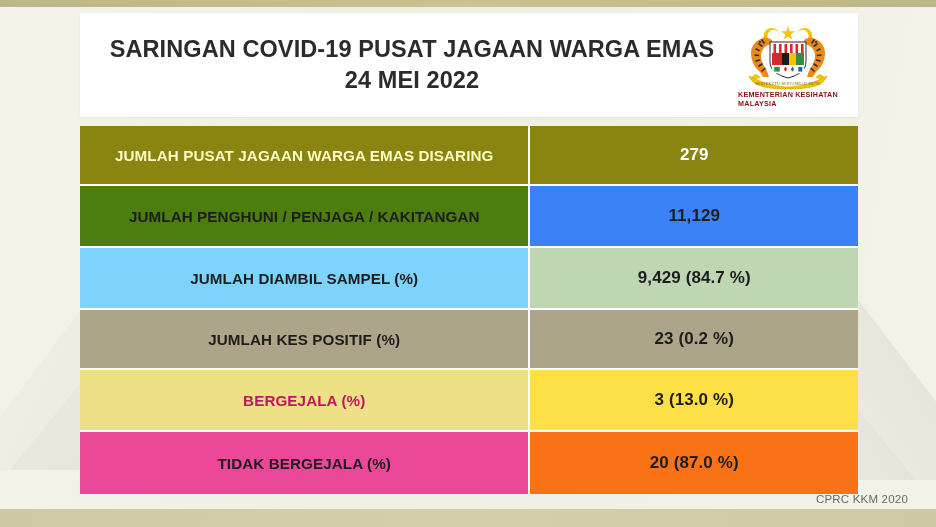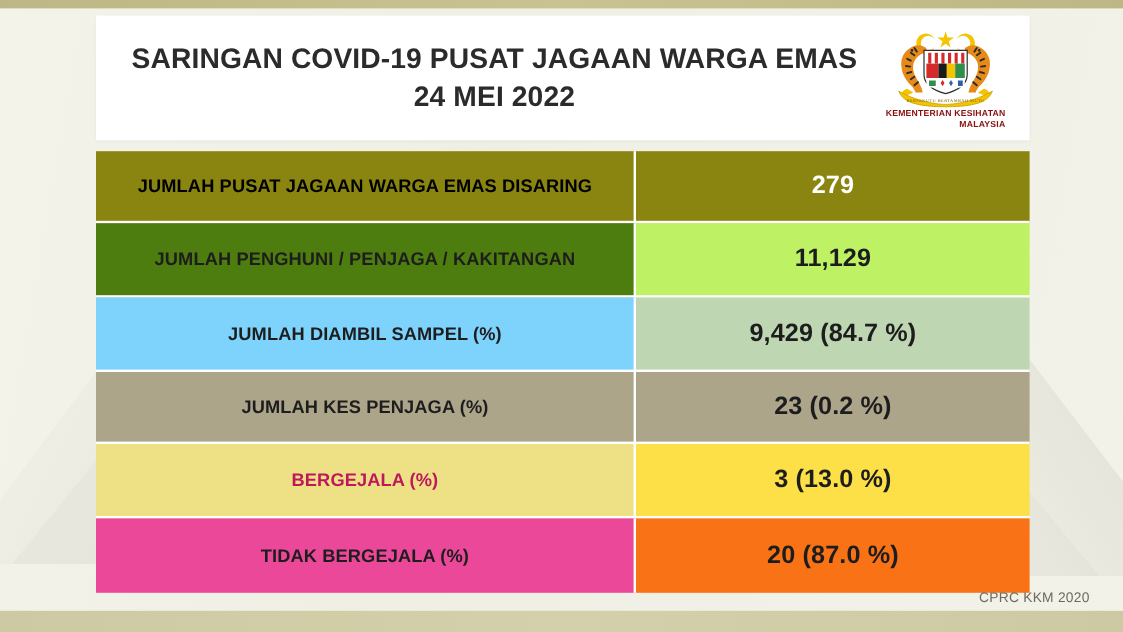--- a/index.html
+++ b/index.html
@@ -101,21 +101,21 @@
     flex: 0 0 auto;
     width: 128px;
     margin-right: 6px;
     display: flex;
     flex-direction: column;
     align-items: center;
     justify-content: center;
   }
   .emblem-svg { display: block; }
   .emblem-caption {
-    text-align: right;
+    text-align: left;
     color: #8a0f10;
     font-weight: bold;
     font-size: 7.2px;
     line-height: 8.6px;
     letter-spacing: .2px;
     margin-top: 1px;
   }
 
   
   .stats-table {
@@ -138,21 +138,21 @@
   }
   .stats-table td:last-child { border-right: none; }
   .stats-table tr:last-child td { border-bottom: none; }
   .col-label {
     width: 451px;
     font-size: 15.2px;
     letter-spacing: .1px;
   }
   .col-value {
     width: 327px;
-    font-size: 21px;
+    font-size: 17px;
     letter-spacing: .1px;
   }
   .row-head td { color: #ffffff; }
 
   
   .footer-note {
     position: absolute;
     right: 28px;
     bottom: 22px;
     font-size: 11.5px;
@@ -235,33 +235,33 @@
     <div class="emblem-caption">
       <span>KEMENTERIAN KESIHATAN</span><br>
       <span>MALAYSIA</span>
     </div>
   </div>
 </div>
 
 <table class="stats-table">
   <tbody>
       <tr class="row-head">
-        <td class="col-label" style="background: rgb(138, 132, 16); color: #000000; height: 58px;">JUMLAH PUSAT JAGAAN WARGA EMAS DISARING</td>
+        <td class="col-label" style="background: rgb(138, 132, 16); color: #fef9c3; height: 58px;">JUMLAH PUSAT JAGAAN WARGA EMAS DISARING</td>
         <td class="col-value" style="background: rgb(138, 132, 16); color: rgb(255, 255, 255); height: 58px;">279</td>
       </tr>
       <tr>
         <td class="col-label" style="background: #4d7c0f; color: rgb(29, 29, 29); height: 60px;">JUMLAH PENGHUNI / PENJAGA /  KAKITANGAN</td>
-        <td class="col-value" style="background: #bef264; color: rgb(29, 29, 29); height: 60px;">11,129</td>
+        <td class="col-value" style="background: #3b82f6; color: rgb(29, 29, 29); height: 60px;">11,129</td>
       </tr>
       <tr>
         <td class="col-label" style="background: #7dd3fc; color: rgb(29, 29, 29); height: 60px;">JUMLAH DIAMBIL SAMPEL (%)</td>
         <td class="col-value" style="background: rgb(190, 214, 178); color: rgb(29, 29, 29); height: 60px;">9,429 (84.7 %)</td>
       </tr>
       <tr>
-        <td class="col-label" style="background: rgb(172, 165, 138); color: rgb(29, 29, 29); height: 58px;">JUMLAH KES PENJAGA (%)</td>
+        <td class="col-label" style="background: rgb(172, 165, 138); color: rgb(29, 29, 29); height: 58px;">JUMLAH KES POSITIF (%)</td>
         <td class="col-value" style="background: rgb(172, 165, 138); color: rgb(29, 29, 29); height: 58px;">23 (0.2 %)</td>
       </tr>
       <tr>
         <td class="col-label" style="background: rgb(238, 224, 133); color: #be185d; height: 60px;">BERGEJALA (%)</td>
         <td class="col-value" style="background: #fde047; color: rgb(29, 29, 29); height: 60px;">3 (13.0 %)</td>
       </tr>
       <tr>
         <td class="col-label" style="background: #ec4899; color: rgb(29, 29, 29); height: 62px;">TIDAK BERGEJALA (%)</td>
         <td class="col-value" style="background: #f97316; color: rgb(29, 29, 29); height: 62px;">20 (87.0 %)</td>
       </tr>

